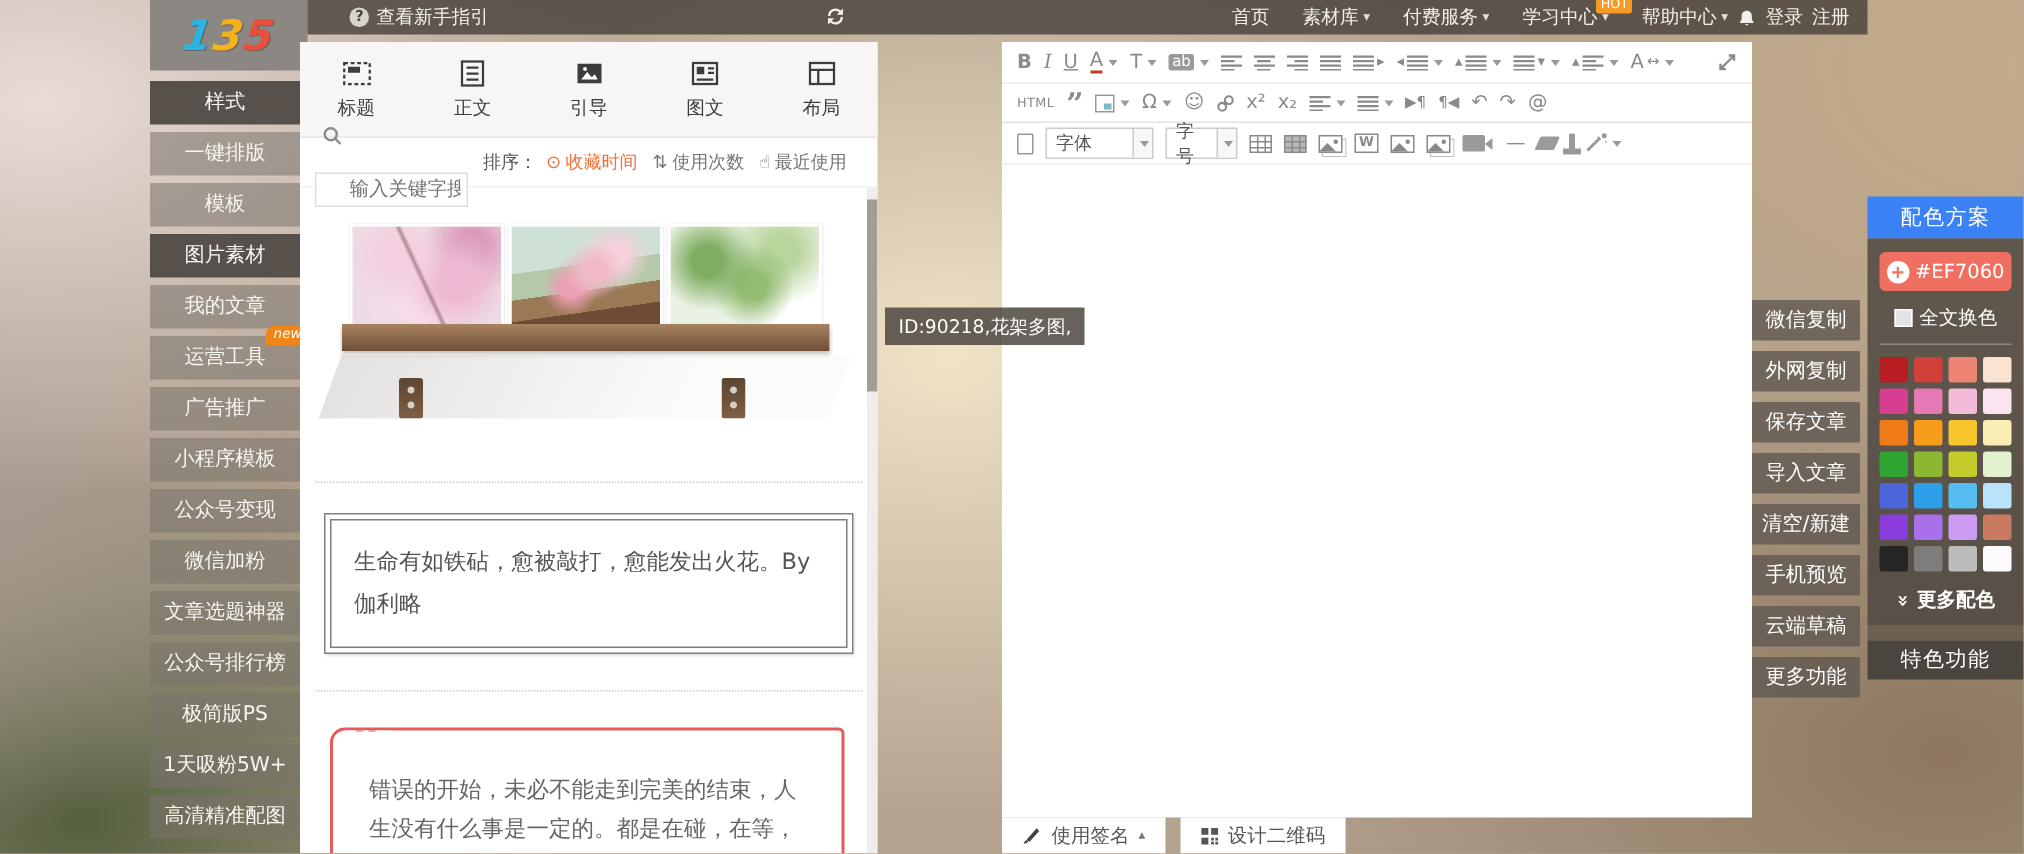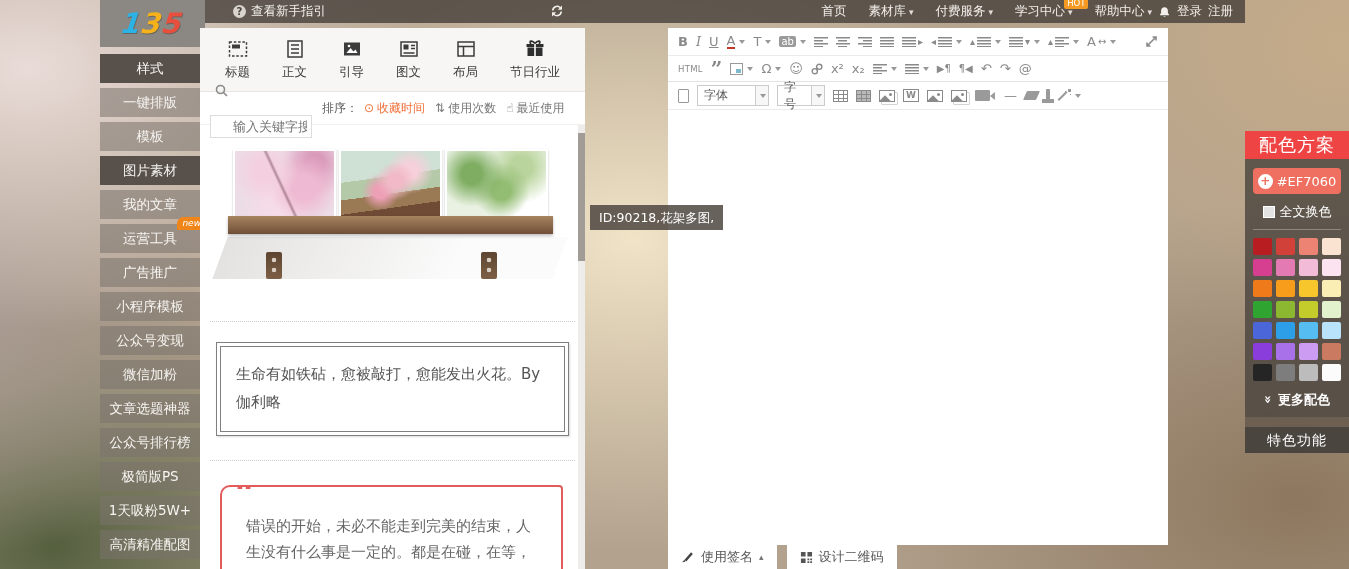--- a/index.html
+++ b/index.html
@@ -173,22 +173,22 @@
     color:#555; font-size:13px; cursor:pointer; white-space:nowrap; }
   .btab .up { font-size:9px; color:#777; }
 
   
   .actions { position:absolute; left:1168px; top:200px; width:72px; }
   .abtn { height:27px; line-height:27px; margin-bottom:7px; background:rgba(97,89,82,0.82); color:#fff;
     text-align:center; font-size:13.5px; border-radius:1px; cursor:pointer; white-space:nowrap; }
 
   
   .cpanel { position:absolute; left:1245px; top:131px; width:104px; }
-  .cp-head { height:28px; line-height:28px; background:#ef4444; color:#fff; text-align:center;
-    font-size:18px; letter-spacing:1px; }
+  .cp-head { height:28px; line-height:28px; background:#3b82f6; color:#fff; text-align:center;
+    font-size:14px; letter-spacing:1px; }
   .cp-body { background:rgba(74,68,62,0.82); padding:9px 8px 8px; }
   .cur-color { height:26px; border-radius:4px; background:#ef7060; color:#fff; display:flex;
     align-items:center; justify-content:center; gap:4px; font-size:13px; cursor:pointer; }
   .plus { width:15px; height:15px; border-radius:50%; background:#fff; color:#ef7060; font-size:12px;
     line-height:15px; text-align:center; font-weight:bold; }
   .recolor { display:flex; align-items:center; justify-content:center; gap:5px; margin:9px 0 8px;
     color:#fff; font-size:13px; cursor:pointer; }
   .cb { width:12px; height:12px; background:#e3e3e3; border:1px solid #fff; display:inline-block; }
   .cp-div { border-top:1px solid #8d8781; margin-bottom:8px; }
   .cgrid { display:grid; grid-template-columns:repeat(4,1fr); gap:4px; }
@@ -361,29 +361,20 @@
         </svg>
         <span>图文</span>
       </div>
       <div class="mtab">
         <svg width="22" height="22" viewBox="0 0 22 22" fill="none" stroke="#3c3c3c" stroke-width="1.5">
           <rect x="3" y="4" width="16" height="14"></rect>
             <path d="M3 8.5h16M8.5 8.5V18"></path>
         </svg>
         <span>布局</span>
       </div>
-      <div class="mtab">
-        <svg width="22" height="22" viewBox="0 0 22 22">
-          <rect x="3.5" y="9.5" width="15" height="8.5" fill="#2e2e2e"></rect>
-          <rect x="2.5" y="6" width="17" height="3" fill="#2e2e2e"></rect>
-          <path d="M11 6v12" stroke="#fff" stroke-width="1.6"></path>
-          <path d="M11 5.5C8 1.5 4.5 3 7 5.8 M11 5.5c3-4 6.5-2.5 4 0.3" stroke="#2e2e2e" fill="none" stroke-width="1.8"></path>
-        </svg>
-        <span>节日行业</span>
-      </div>
     </div>
 
     <div class="searchrow">
       <span class="searchbox">
         <svg width="13" height="13" viewBox="0 0 13 13" fill="none" stroke="#8a8a8a" stroke-width="1.6">
           <circle cx="5.5" cy="5.5" r="4"></circle>
             <path d="M8.5 8.5L12 12"></path>
         </svg>
         <input type="text" placeholder="输入关键字搜" style="">
       </span>
@@ -599,20 +590,31 @@
       <span class="up">▴</span>
     </div>
     <div class="btab">
       <svg width="13" height="13" viewBox="0 0 14 14" fill="#555">
         <path d="M1 1h5v5H1zM2.5 2.5h2v2h-2z M8 1h5v5H8zM9.5 2.5h2v2h-2z M1 8h5v5H1zM2.5 9.5h2v2h-2z M8 8h2v2H8zM11 8h2v2h-2zM8 11h2v2H8zM11 11h2v2h-2z"></path>
       </svg>
       <span>设计二维码</span>
     </div>
   </div>
 
+  <div class="actions">
+
+  <div class="abtn">微信复制</div>
+      <div class="abtn">外网复制</div>
+      <div class="abtn">保存文章</div>
+      <div class="abtn">导入文章</div>
+      <div class="abtn">清空/新建</div>
+      <div class="abtn">手机预览</div>
+      <div class="abtn">云端草稿</div>
+      <div class="abtn">更多功能</div>
+    </div>
 
   <div class="cpanel">
     <div class="cp-head">配色方案</div>
     <div class="cp-body">
       <div class="cur-color">
         <span class="plus">+</span>
         <span>#EF7060</span>
       </div>
       <div class="recolor">
         <span class="cb"></span>

